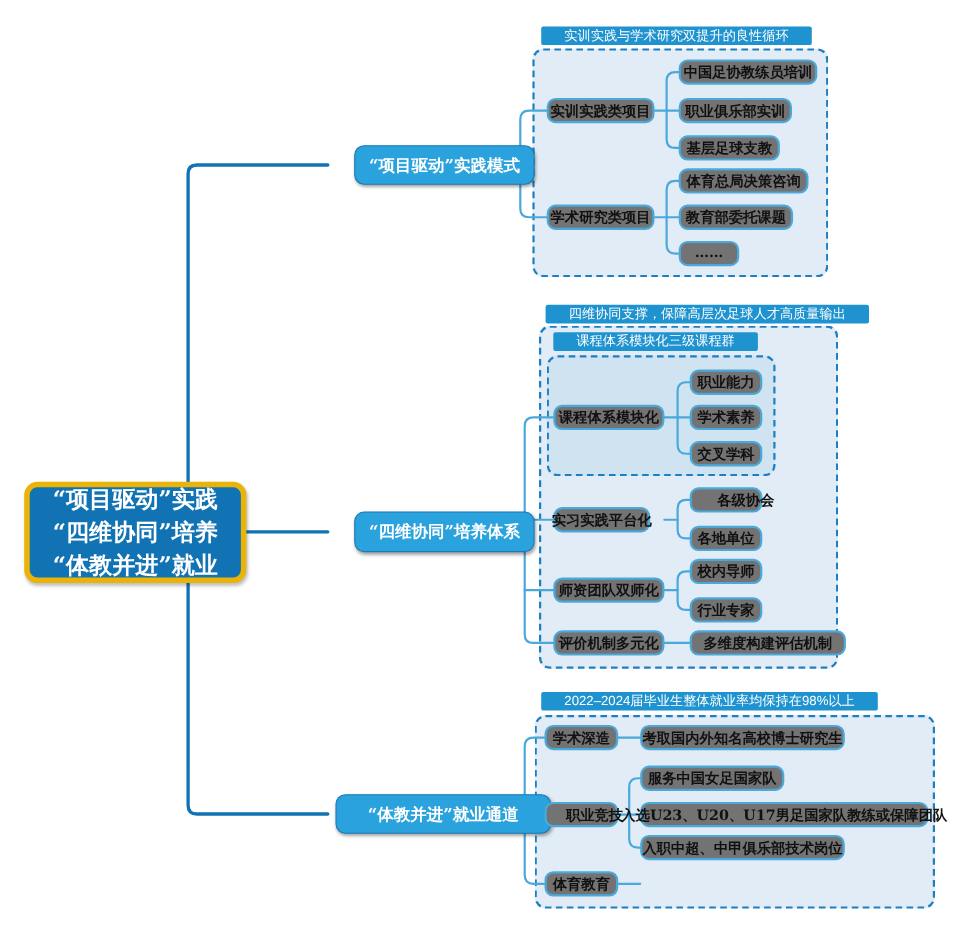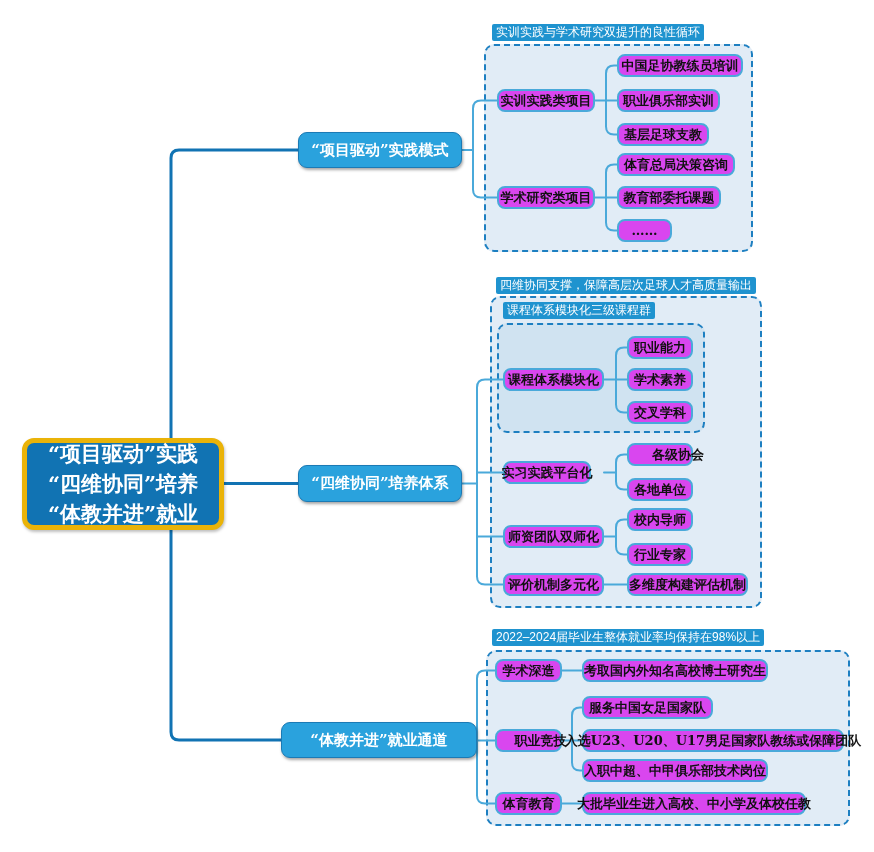--- a/index.html
+++ b/index.html
@@ -2,29 +2,29 @@
 <html><head>
 <meta charset="utf-8">
 <style>
   html,body{margin:0;padding:0;background:#fff;}
   .canvas{position:relative;width:874px;height:852px;background:#fff;overflow:hidden;
           font-family:"Liberation Sans",sans-serif;}
   svg.wires{position:absolute;left:0;top:0;z-index:2;}
   .container{position:absolute;z-index:1;background:#e1ecf6;border:2px dashed #1d7fc1;border-radius:10px;box-sizing:border-box;}
   .container.inner{background:#d0e3f1;}
   .tag{position:absolute;z-index:3;background:#1f93cf;color:#fff;font-size:12px;line-height:15px;
-       padding:1px 4px;border-radius:2px;white-space:nowrap;font-family:"Liberation Sans",sans-serif;}
+       padding:1px 21px;border-radius:2px;white-space:nowrap;font-family:"Liberation Sans",sans-serif;}
   .node{position:absolute;z-index:3;display:flex;align-items:center;justify-content:center;
         box-sizing:border-box;white-space:nowrap;font-family:"DejaVu Serif",serif;font-weight:bold;}
   .root{background:#1173b3;border:5px solid #eab308;border-radius:12px;color:#fff;
         font-size:21px;line-height:30px;flex-direction:column;
         box-shadow:1px 2px 3px rgba(0,0,0,.25);}
   .branch{background:#2aa2dd;border:1.5px solid #1b7ab5;border-radius:9px;color:#fff;
-          font-size:15px;box-shadow:1px 2px 3px rgba(0,0,0,.35);}
-  .leaf{background:#d946ef;border:2px solid #4aa9da;border-radius:8px;color:#111;
+          font-size:15px;box-shadow:1px 2px 3px rgba(0,0,0,.35);margin-left:24px;}
+  .leaf{background:#737373;border:2px solid #4aa9da;border-radius:8px;color:#111;
         font-size:13px;height:23px;}
 </style>
 </head>
 <body>
 
 <div class="canvas">
 
   <div class="container" style="left:484px;top:44px;width:269px;height:208px;"></div>
   <div class="container" style="left:490px;top:296px;width:272px;height:312px;"></div>
   <div class="container inner" style="left:497px;top:323px;width:208px;height:110px;"></div>
@@ -94,24 +94,23 @@
   <div class="node leaf" style="left:627px;top:336px;width:66px;">职业能力</div>
   <div class="node leaf" style="left:627px;top:368px;width:66px;">学术素养</div>
   <div class="node leaf" style="left:627px;top:401px;width:66px;">交叉学科</div>
   <div class="node leaf" style="left:503px;top:461px;width:88px;">实习实践平台化</div>
   <div class="node leaf" style="left:627px;top:443px;width:66px;padding-left:36px;">各级协会</div>
   <div class="node leaf" style="left:627px;top:478px;width:66px;">各地单位</div>
   <div class="node leaf" style="left:503px;top:525px;width:101px;">师资团队双师化</div>
   <div class="node leaf" style="left:627px;top:508px;width:66px;text-align:center;">校内导师</div>
   <div class="node leaf" style="left:627px;top:543px;width:66px;">行业专家</div>
   <div class="node leaf" style="left:503px;top:573px;width:101px;">评价机制多元化</div>
-  <div class="node leaf" style="left:627px;top:573px;width:121px;">多维度构建评估机制</div>
+  <div class="node leaf" style="left:627px;top:573px;width:142px;">多维度构建评估机制</div>
 
   <div class="node leaf" style="left:495px;top:659px;width:67px;">学术深造</div>
   <div class="node leaf" style="left:582px;top:659px;width:186px;">考取国内外知名高校博士研究生</div>
   <div class="node leaf" style="left:495px;top:729px;width:67px;padding-left:24px;">职业竞技</div>
   <div class="node leaf" style="left:582px;top:696px;width:131px;">服务中国女足国家队</div>
   <div class="node leaf" style="left:582px;top:729px;width:262px;">入选U23、U20、U17男足国家队教练或保障团队</div>
   <div class="node leaf" style="left:582px;top:759px;width:186px;">入职中超、中甲俱乐部技术岗位</div>
   <div class="node leaf" style="left:495px;top:792px;width:67px;">体育教育</div>
-  <div class="node leaf" style="left:582px;top:792px;width:224px;">大批毕业生进入高校、中小学及体校任教</div>
 
 </div>
 
 </body></html>

